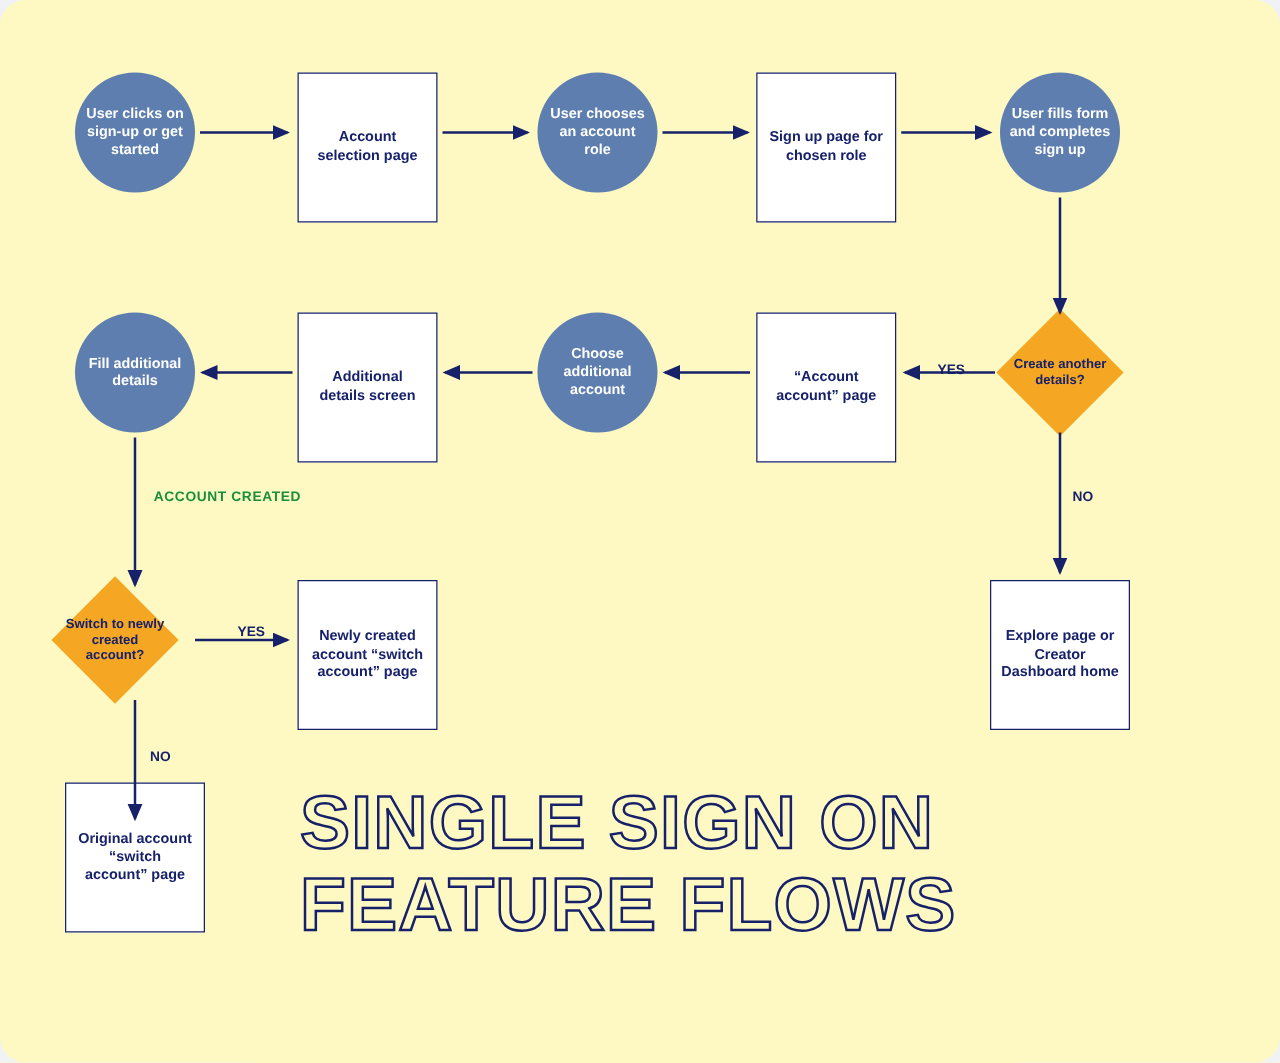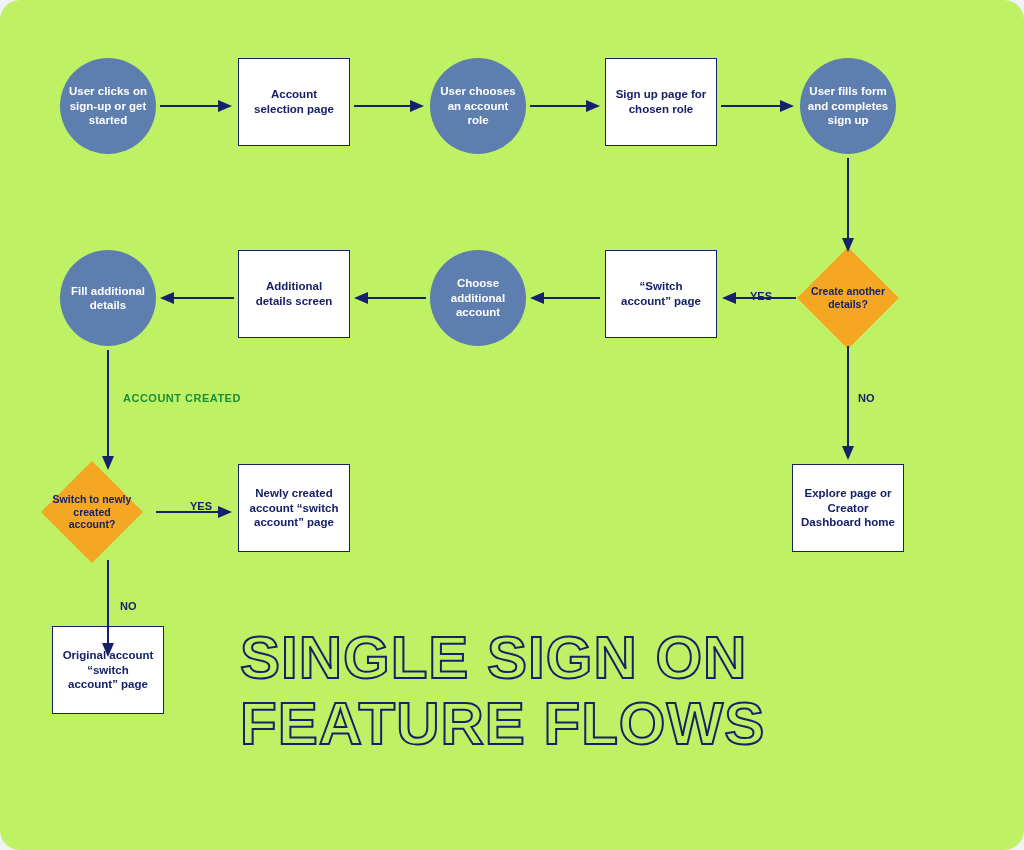--- a/index.html
+++ b/index.html
@@ -5,21 +5,21 @@
   body {
     margin: 0;
     padding: 0;
     background: #f1f2f5;
     font-family: -apple-system, BlinkMacSystemFont, "Segoe UI", Arial, sans-serif;
   }
   .canvas {
     position: relative;
     width: 1024px;
     height: 850px;
-    background: #bef264;
+    background: #fef9c3;
     border-radius: 20px;
     overflow: hidden;
   }
   .node {
     position: absolute;
     display: flex;
     align-items: center;
     justify-content: center;
     text-align: center;
     box-sizing: border-box;
@@ -30,21 +30,21 @@
     border-radius: 50%;
     background: #5d7eae;
     color: #ffffff;
     font-size: 11.5px;
     font-weight: 600;
     line-height: 1.25;
     padding: 6px;
   }
   .rect {
     width: 112px;
-    height: 88px;
+    height: 120px;
     background: #ffffff;
     border: 1.5px solid #16216a;
     color: #16216a;
     font-size: 11.5px;
     font-weight: 600;
     line-height: 1.3;
     padding: 8px;
   }
   .diamond-wrap {
     width: 100px;
@@ -132,21 +132,21 @@
   <div class="node circle" style="left:60px;  top:250px;">
       <span>Fill additional details</span>
     </div>
   <div class="node rect" style="left:238px; top:250px;">
       <span>Additional details screen</span>
     </div>
   <div class="node circle" style="left:430px; top:250px;">
       <span>Choose additional account</span>
     </div>
   <div class="node rect" style="left:605px; top:250px;">
-      <span>“Switch account” page</span>
+      <span>“Account account” page</span>
     </div>
   <div class="node diamond-wrap" style="left:798px; top:248px;">
     <div class="diamond"></div>
     <div class="diamond-text">Create another details?</div>
   </div>
 
   <div class="node diamond-wrap" style="left:42px; top:462px;">
     <div class="diamond"></div>
     <div class="diamond-text">Switch to newly created account?</div>
   </div>

